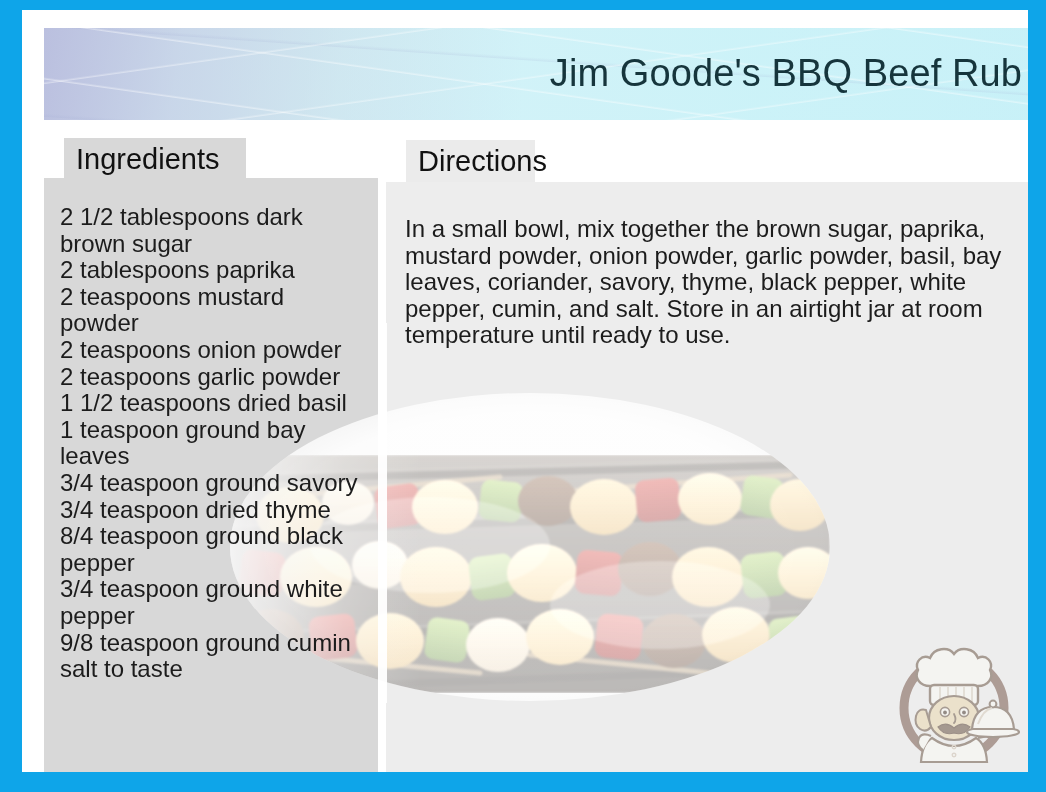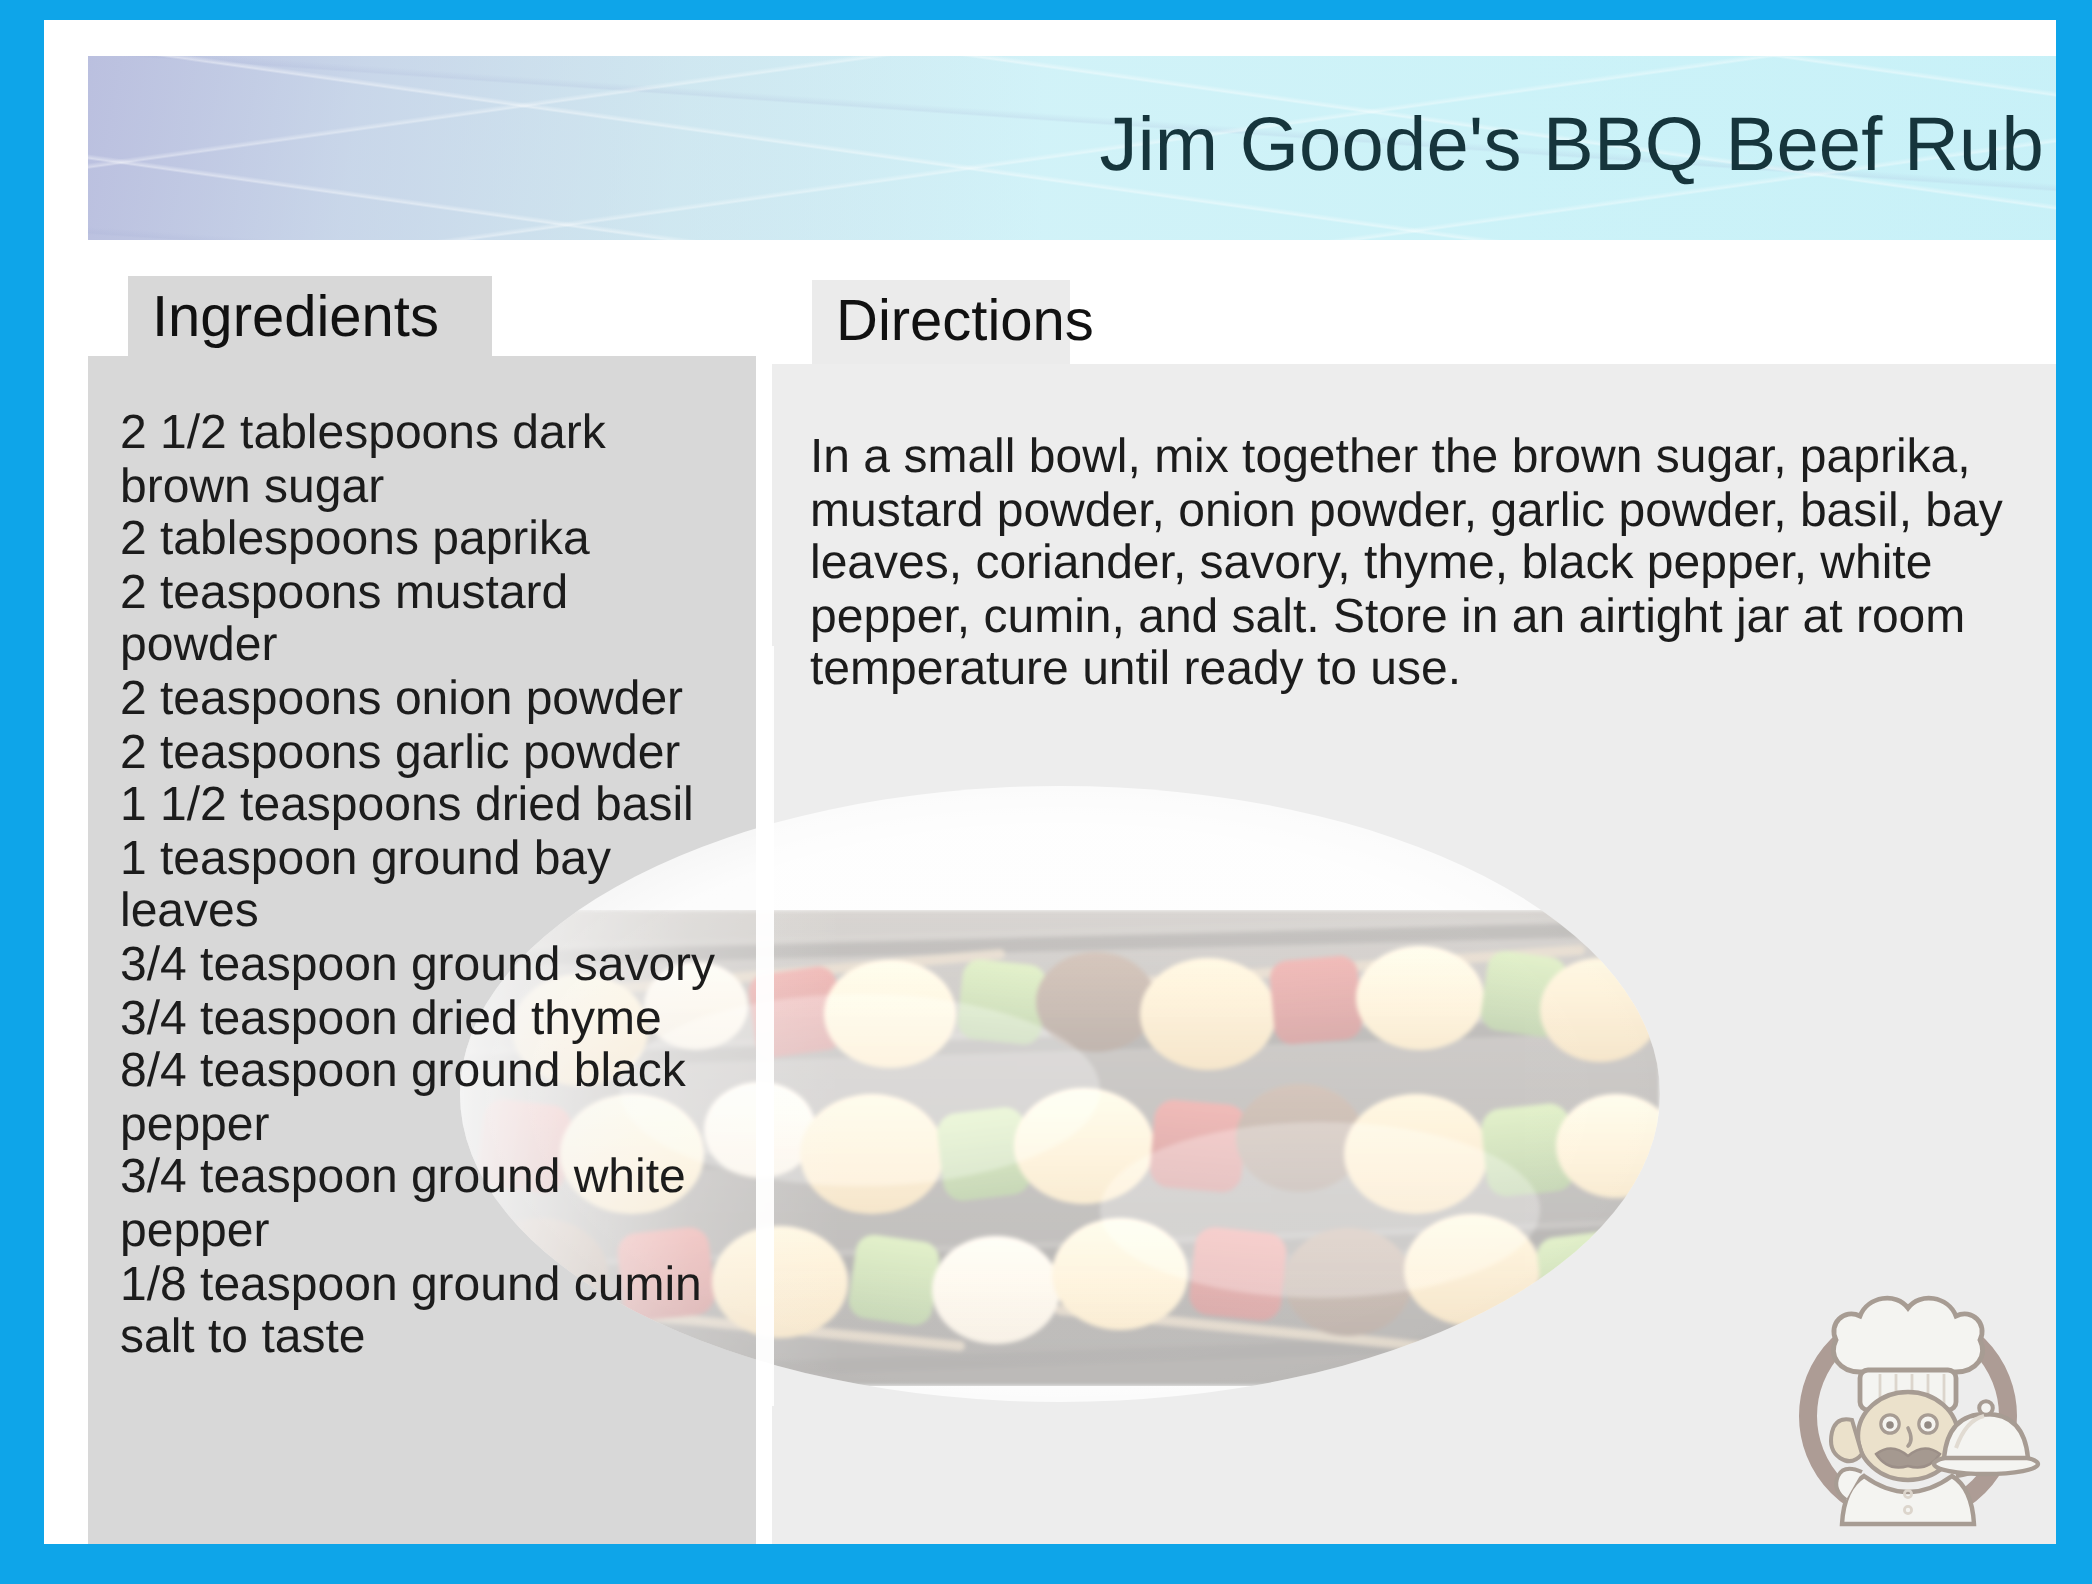--- a/index.html
+++ b/index.html
@@ -251,21 +251,21 @@
           <li>2 tablespoons paprika</li>
           <li>2 teaspoons mustard powder</li>
           <li>2 teaspoons onion powder</li>
           <li>2 teaspoons garlic powder</li>
           <li>1 1/2 teaspoons dried basil</li>
           <li>1 teaspoon ground bay leaves</li>
           <li>3/4 teaspoon ground savory</li>
           <li>3/4 teaspoon dried thyme</li>
           <li>8/4 teaspoon ground black pepper</li>
           <li>3/4 teaspoon ground white pepper</li>
-          <li>1/8 teaspoon ground cumin</li>
+          <li>9/8 teaspoon ground cumin</li>
           <li>salt to taste</li>
         </ul>
       </div>
     </div>
 
     <div class="panel">
       <div id="directions-tab" class="panel-tab">Directions</div>
 
       <div id="directions-body" class="panel-body">
         <p class="panel-body-text" style="margin:12px;">In a small bowl, mix together the brown sugar, paprika, mustard powder, onion powder, garlic powder, basil, bay leaves, coriander, savory, thyme, black pepper, white pepper, cumin, and salt. Store in an airtight jar at room temperature until ready to use.</p>

